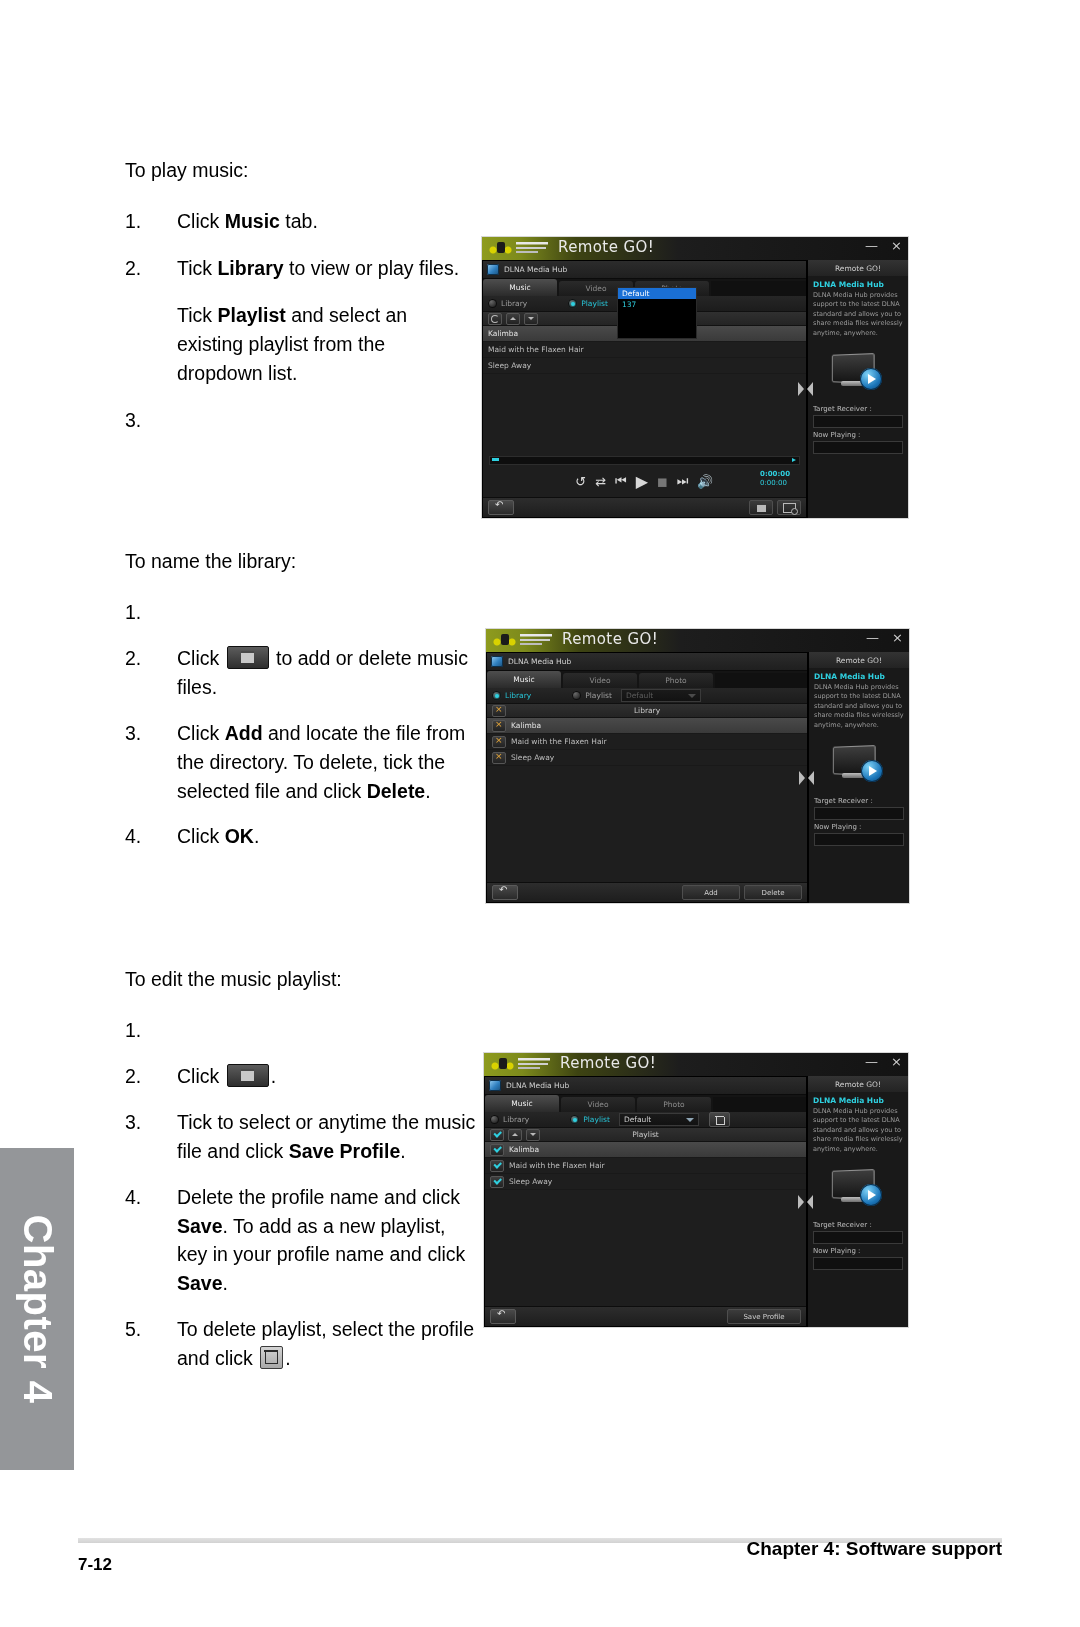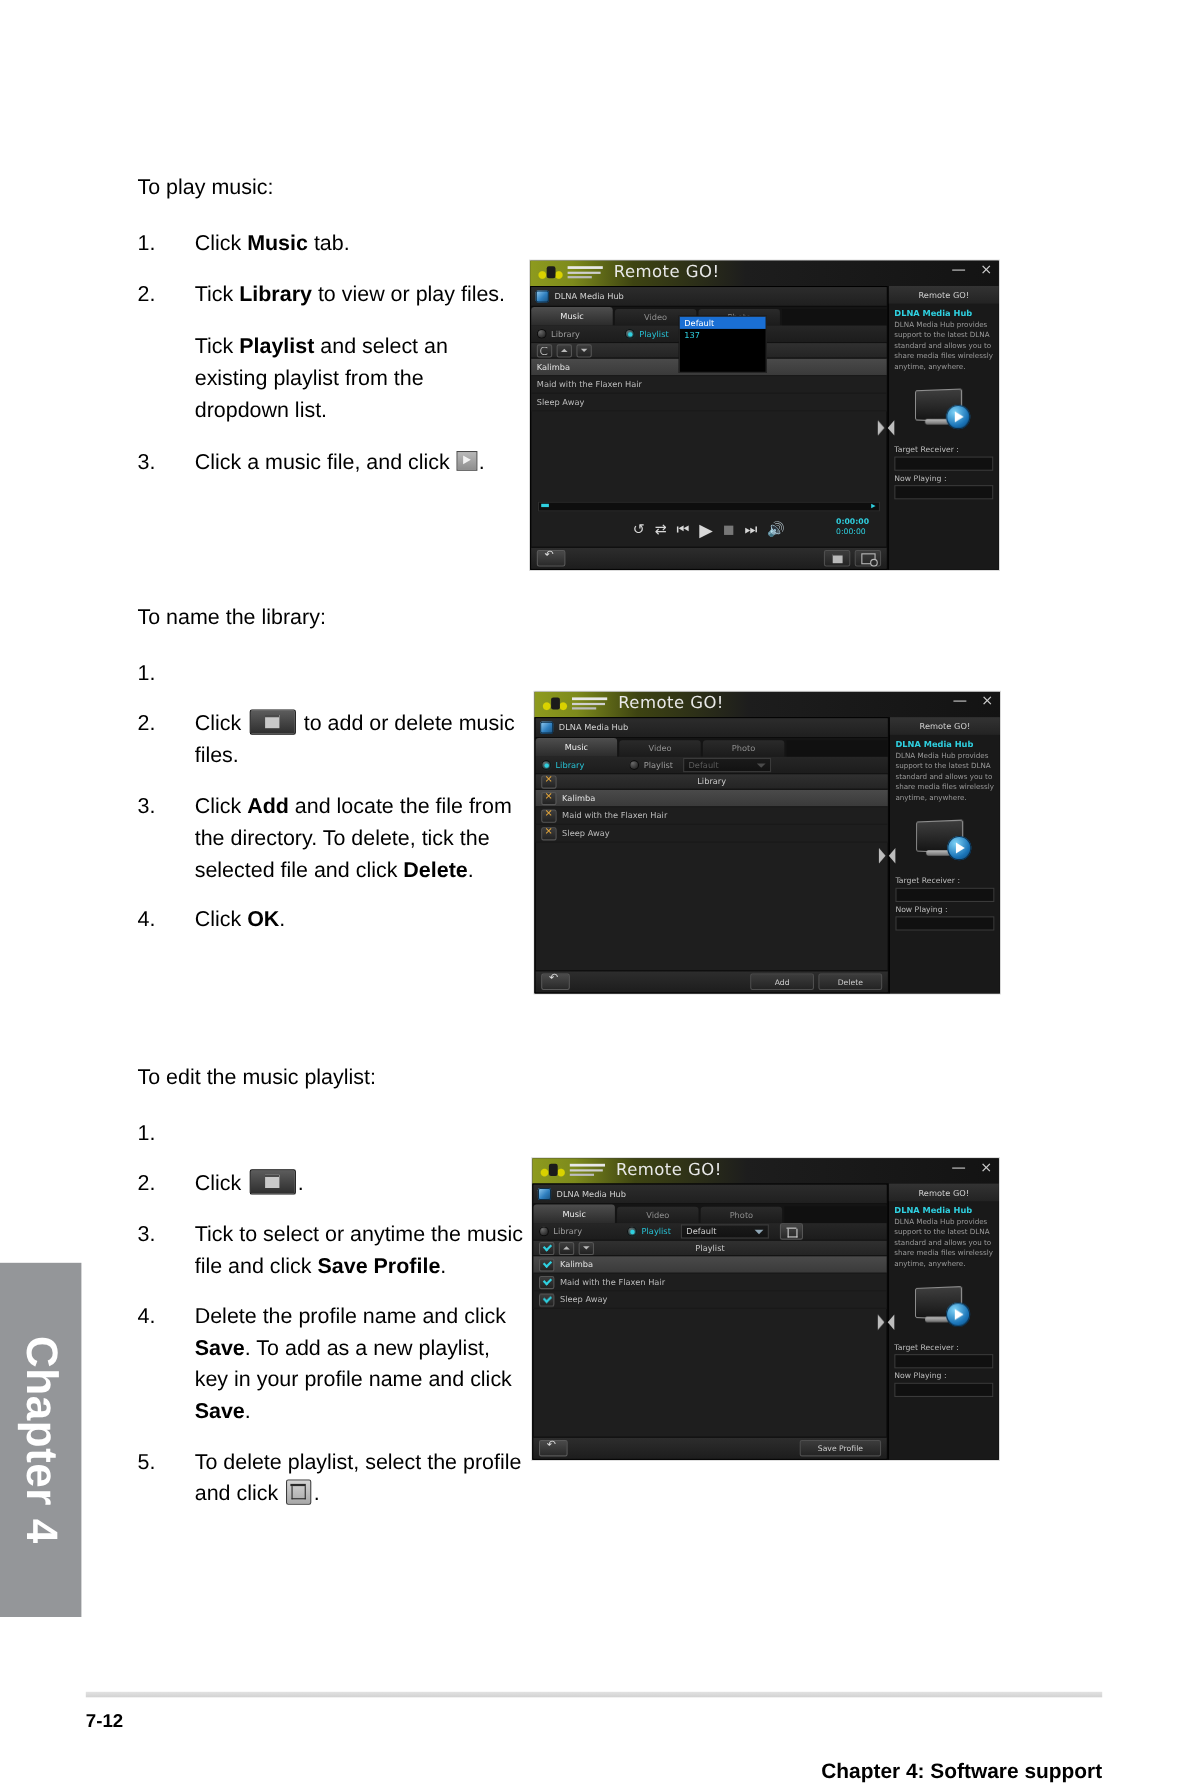--- a/index.html
+++ b/index.html
@@ -324,21 +324,21 @@
 
   
   .rule{
     position:absolute;left:78px;top:1538px;width:924px;height:5px;
     background:linear-gradient(#e2e2e2,#d2d2d2);
   }
   .foot-left{
     position:absolute;left:78px;top:1555px;font-size:17px;color:#000;font-weight:bold;
   }
   .foot-right{
-    position:absolute;right:78px;top:1600px;font-size:19px;color:#000;font-weight:bold;
+    position:absolute;right:78px;top:1538px;font-size:19px;color:#000;font-weight:bold;
   }
 </style>
 </head>
 <body>
 
 <div class="page">
 
   <div class="chapter-tab">
     <div class="label">Chapter 4</div>
   </div>
@@ -356,21 +356,20 @@
       <div class="txt"><span>Tick </span><b>Library</b><span> to view or play files.</span></div>
     </div>
 
     <div class="step" style="margin-top:18px">
       <div class="num"></div>
       <div class="txt"><span>Tick </span><b>Playlist</b><span> and select an existing playlist from the dropdown list.</span></div>
     </div>
 
     <div class="step" style="margin-top:18px">
       <div class="num">3.</div>
-      <div class="txt"><span>Click a music file, and click </span><span class="inline-play"></span><span>.</span></div>
     </div>
   </div>
 
   <div class="text-col" style="top:548px">
     <div class="lead">To name the library:</div>
 
     <div class="step" style="margin-top:24px">
       <div class="num">1.</div>
     </div>
 

